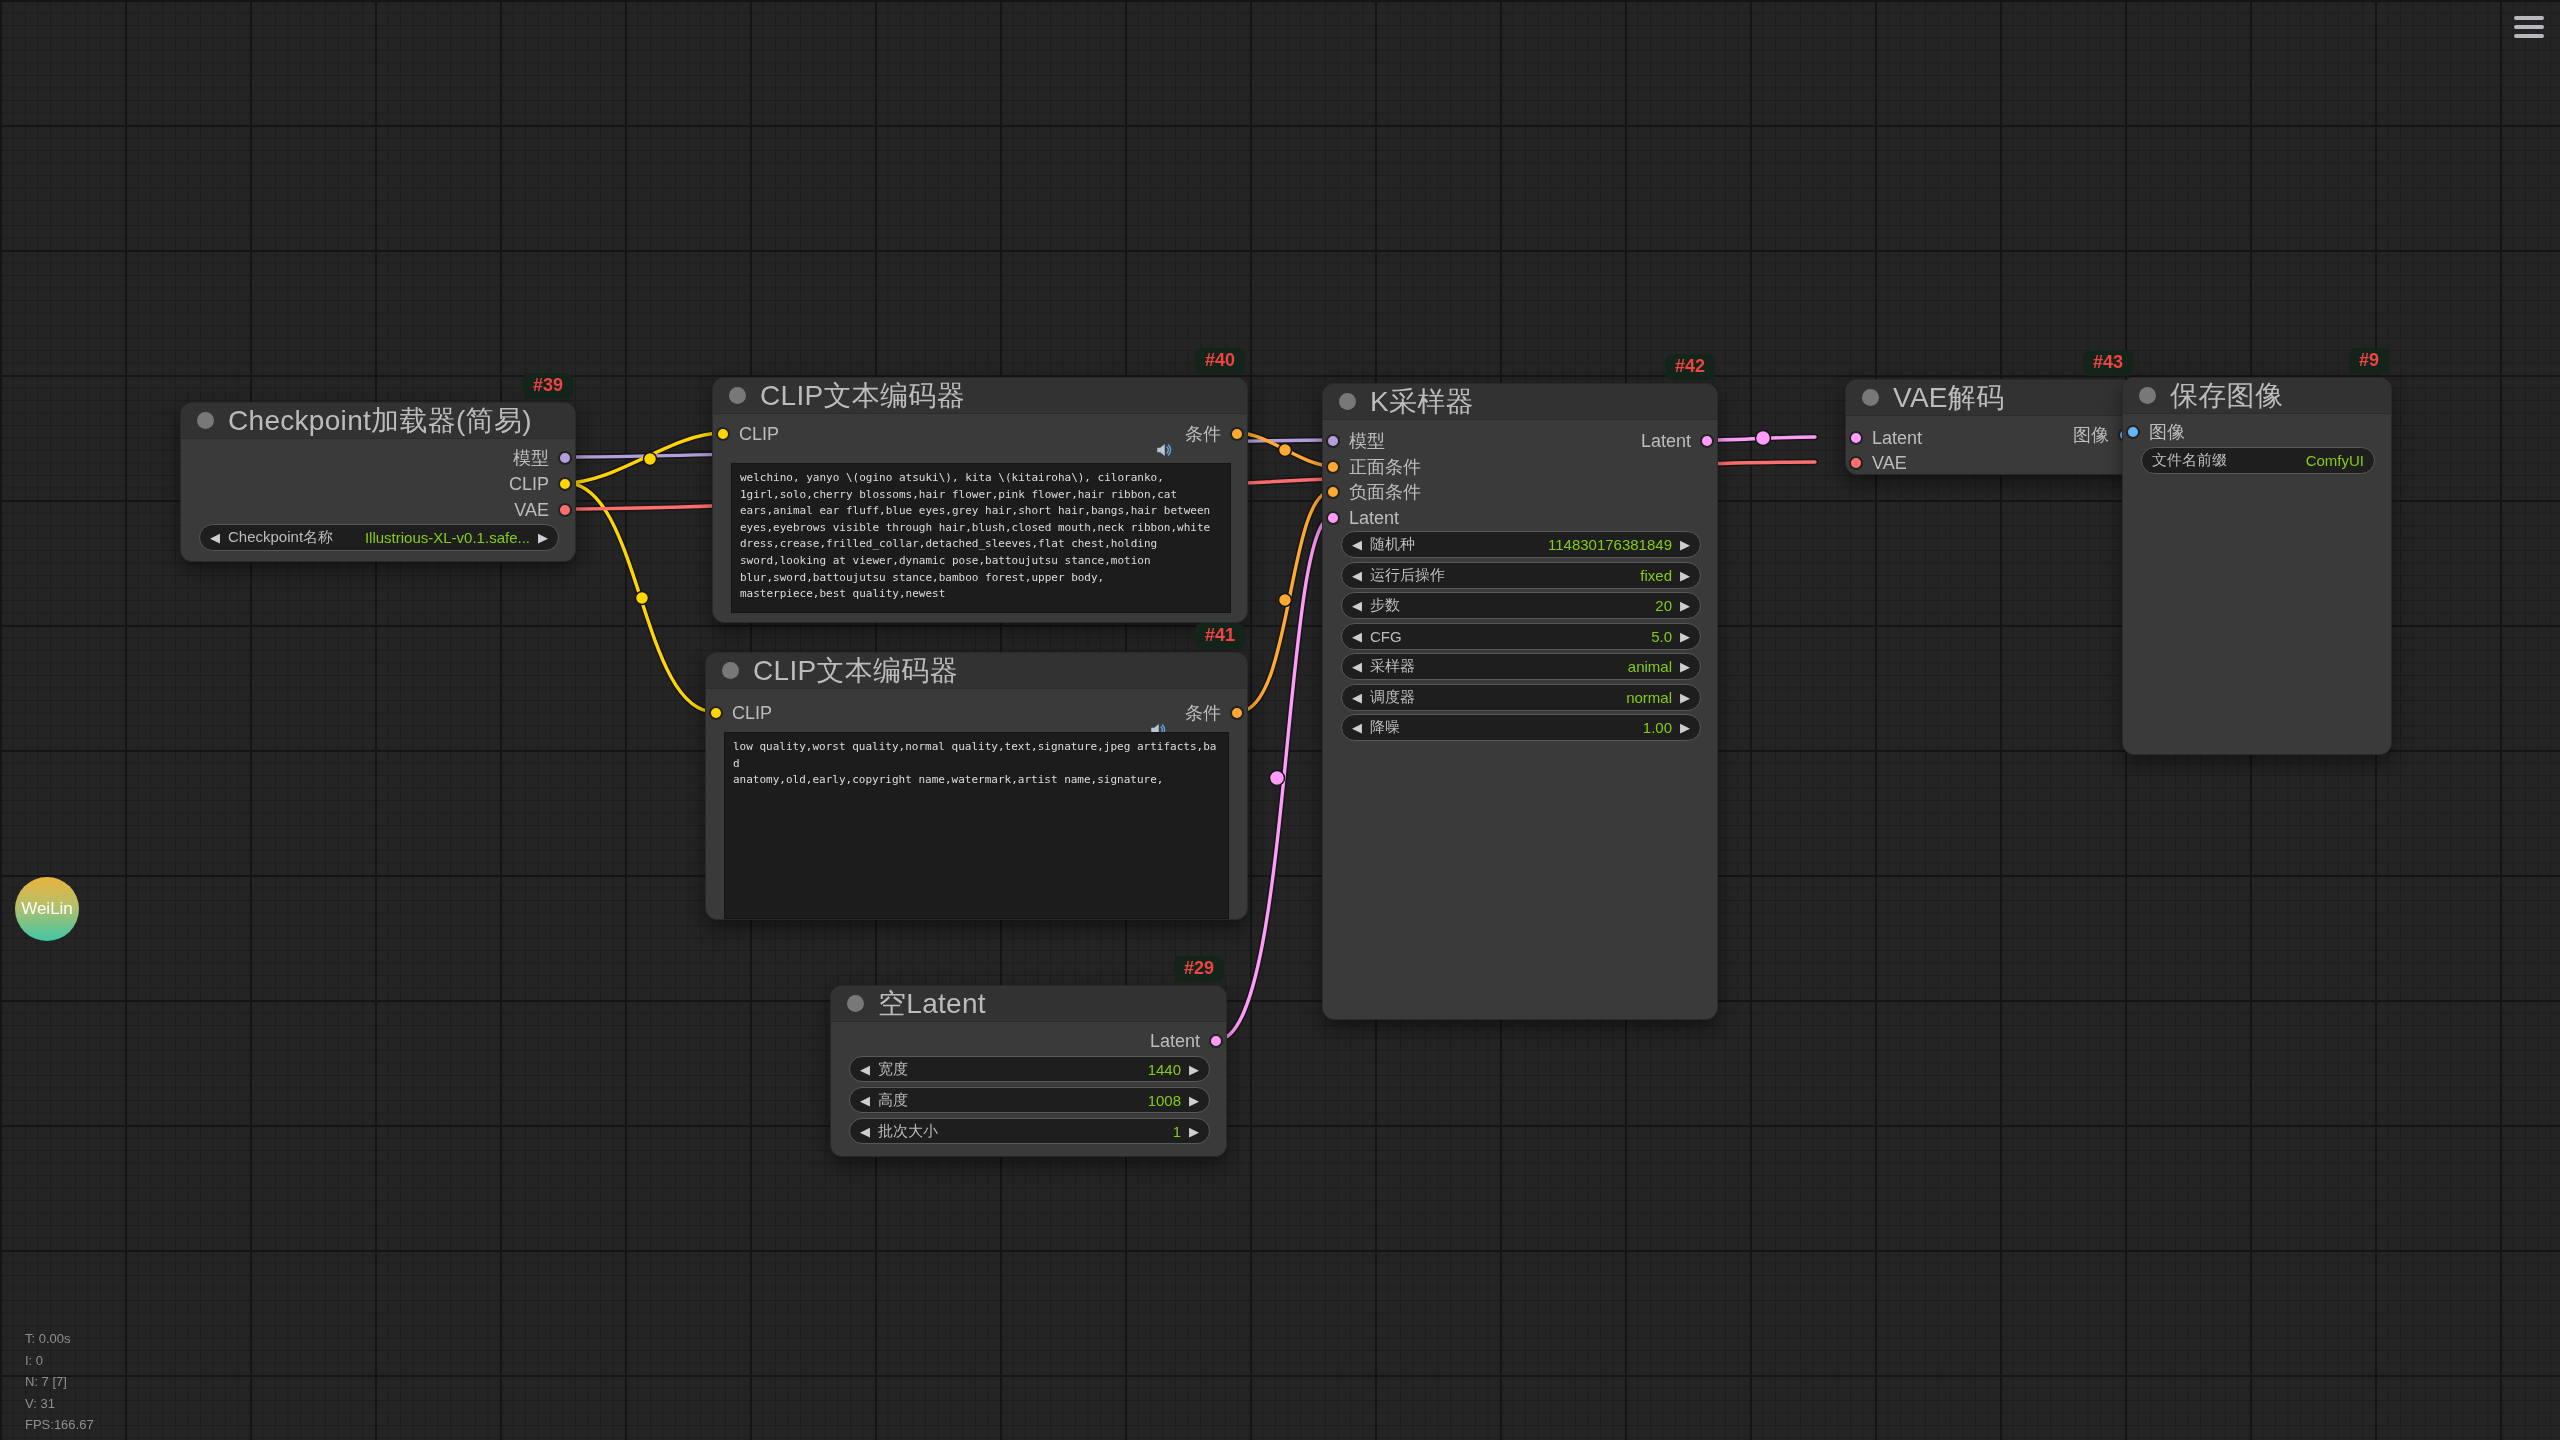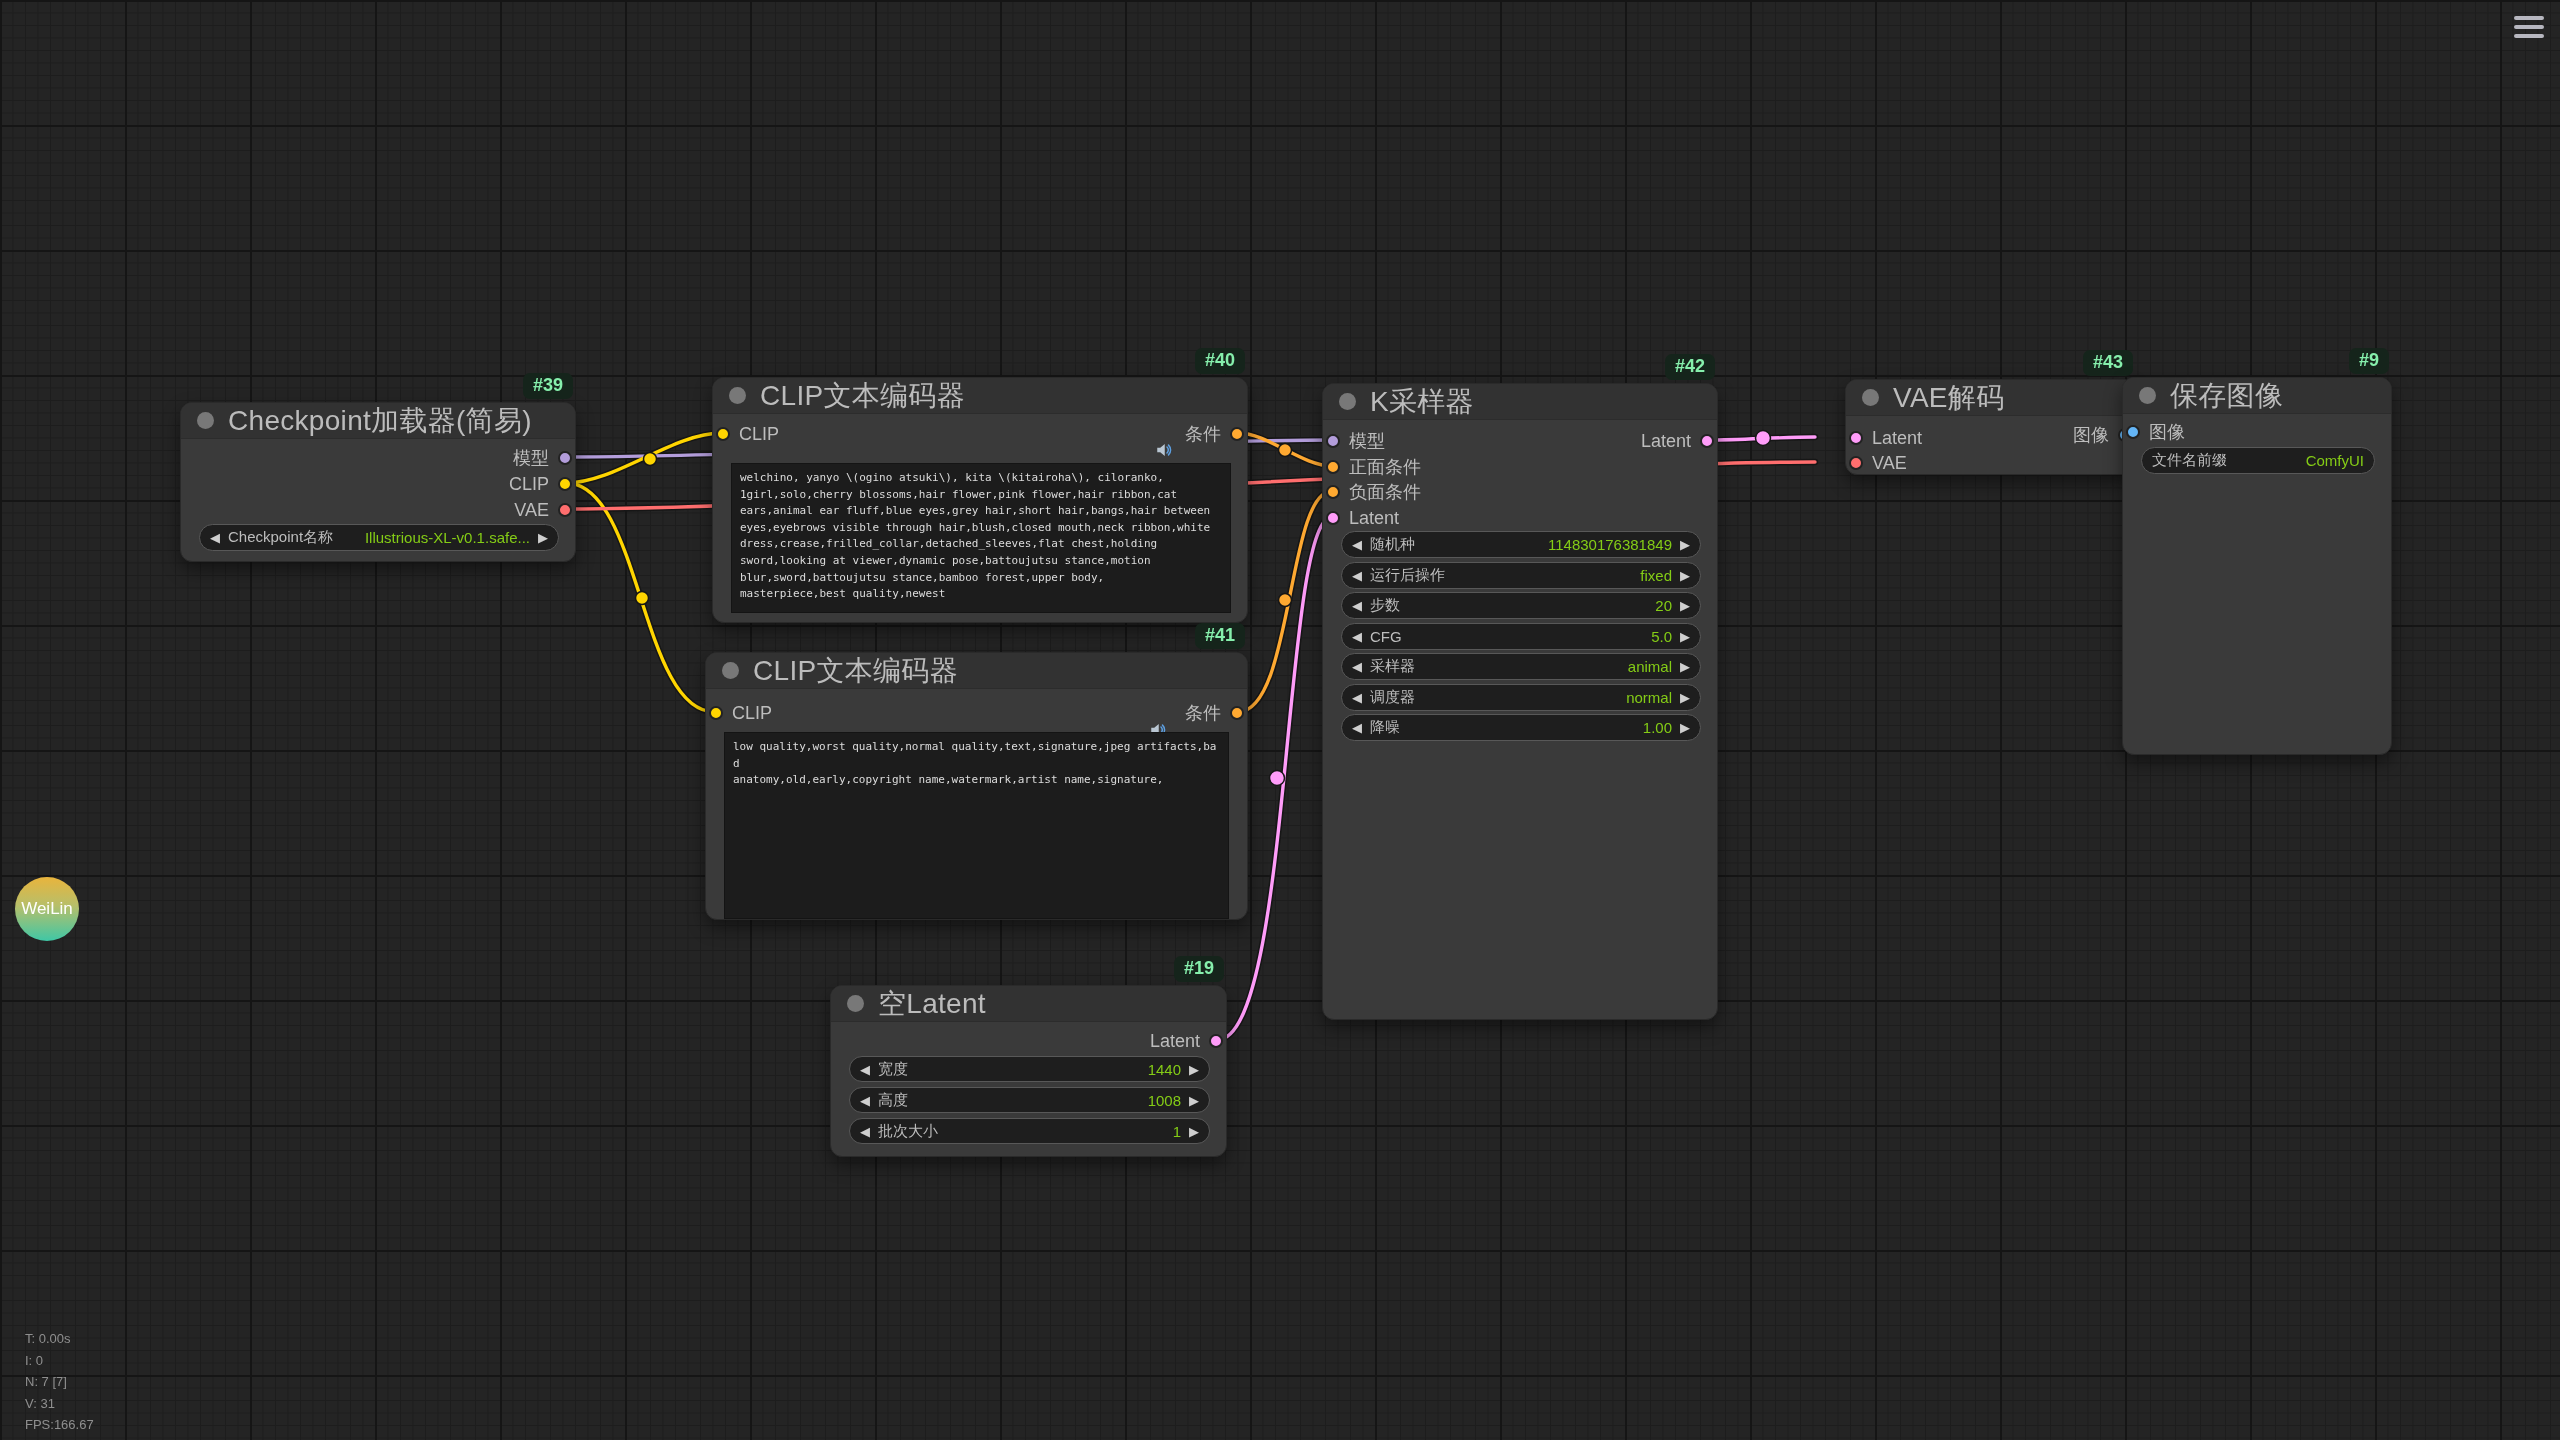--- a/index.html
+++ b/index.html
@@ -31,21 +31,21 @@
     position:absolute; left:0; top:0; right:0; height:36px;
     background:#323232;
     border-radius:11px 11px 0 0;
     border-bottom:1px solid #2c2c2c;
     display:flex; align-items:center; gap:14px; padding:0 16px;
   }
   .tdot { width:17px; height:17px; border-radius:50%; background:#787878; flex:0 0 auto; }
   .ttext { font-size:28px; color:#bcbcbc; letter-spacing:.3px; white-space:nowrap; }
   .badge {
     position:absolute; top:-30px; right:2px;
-    background:#15241b; color:#86efac;
+    background:#15241b; color:#ef4444;
     font-size:18px; font-weight:bold;
     padding:2px 10px 3px; border-radius:7px;
   }
   .port {
     position:absolute; width:14px; height:14px; border-radius:50%;
     border:2px solid #222; transform:translateY(-50%);
   }
   .port.in  { left:3px; }
   .port.out { right:3px; }
   .plabel {
@@ -274,21 +274,21 @@
     </div>
     <span class="port in" style="top: 54px; background-color: rgb(100, 181, 246);"></span>
     <span class="plabel in" style="top:54px">图像</span>
     <div class="pill" style="top:69px;left:18px;width:234px">
       <span class="wl">文件名前缀</span>
       <span class="wv">ComfyUI</span>
     </div>
   </div>
 
   <div class="node" style="left:830px;top:985px;width:397px;height:172px;">
-    <div class="badge">#19</div>
+    <div class="badge">#29</div>
     <div class="titlebar">
       <span class="tdot"></span>
       <span class="ttext">空Latent</span>
     </div>
     <span class="port out" style="top: 55px; background-color: rgb(255, 156, 249);"></span>
     <span class="plabel out" style="top:55px">Latent</span>
     <div class="pill" style="top:70px;left:18px;width:361px;height:26px">
       <span class="arr">◀</span>
       <span class="wl">宽度</span>
       <span class="wv">1440</span>

